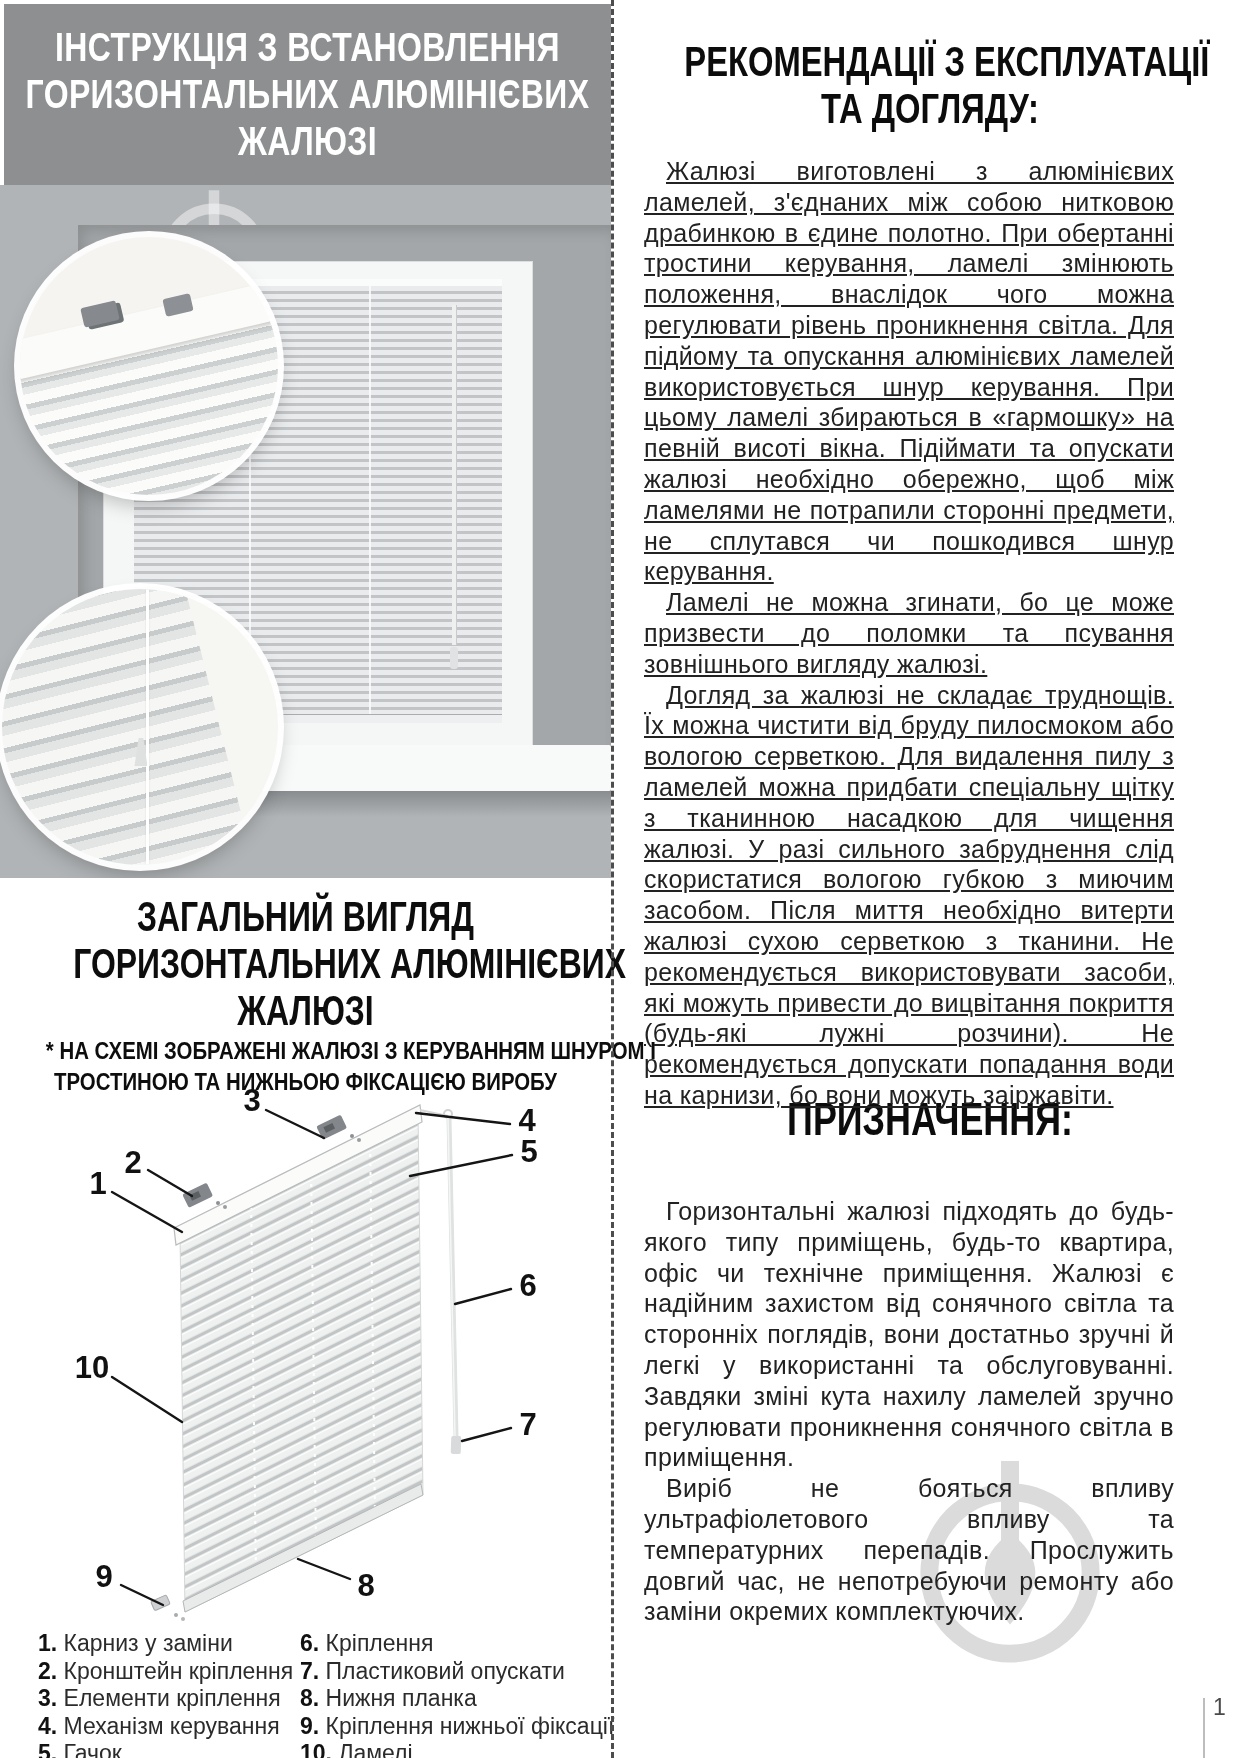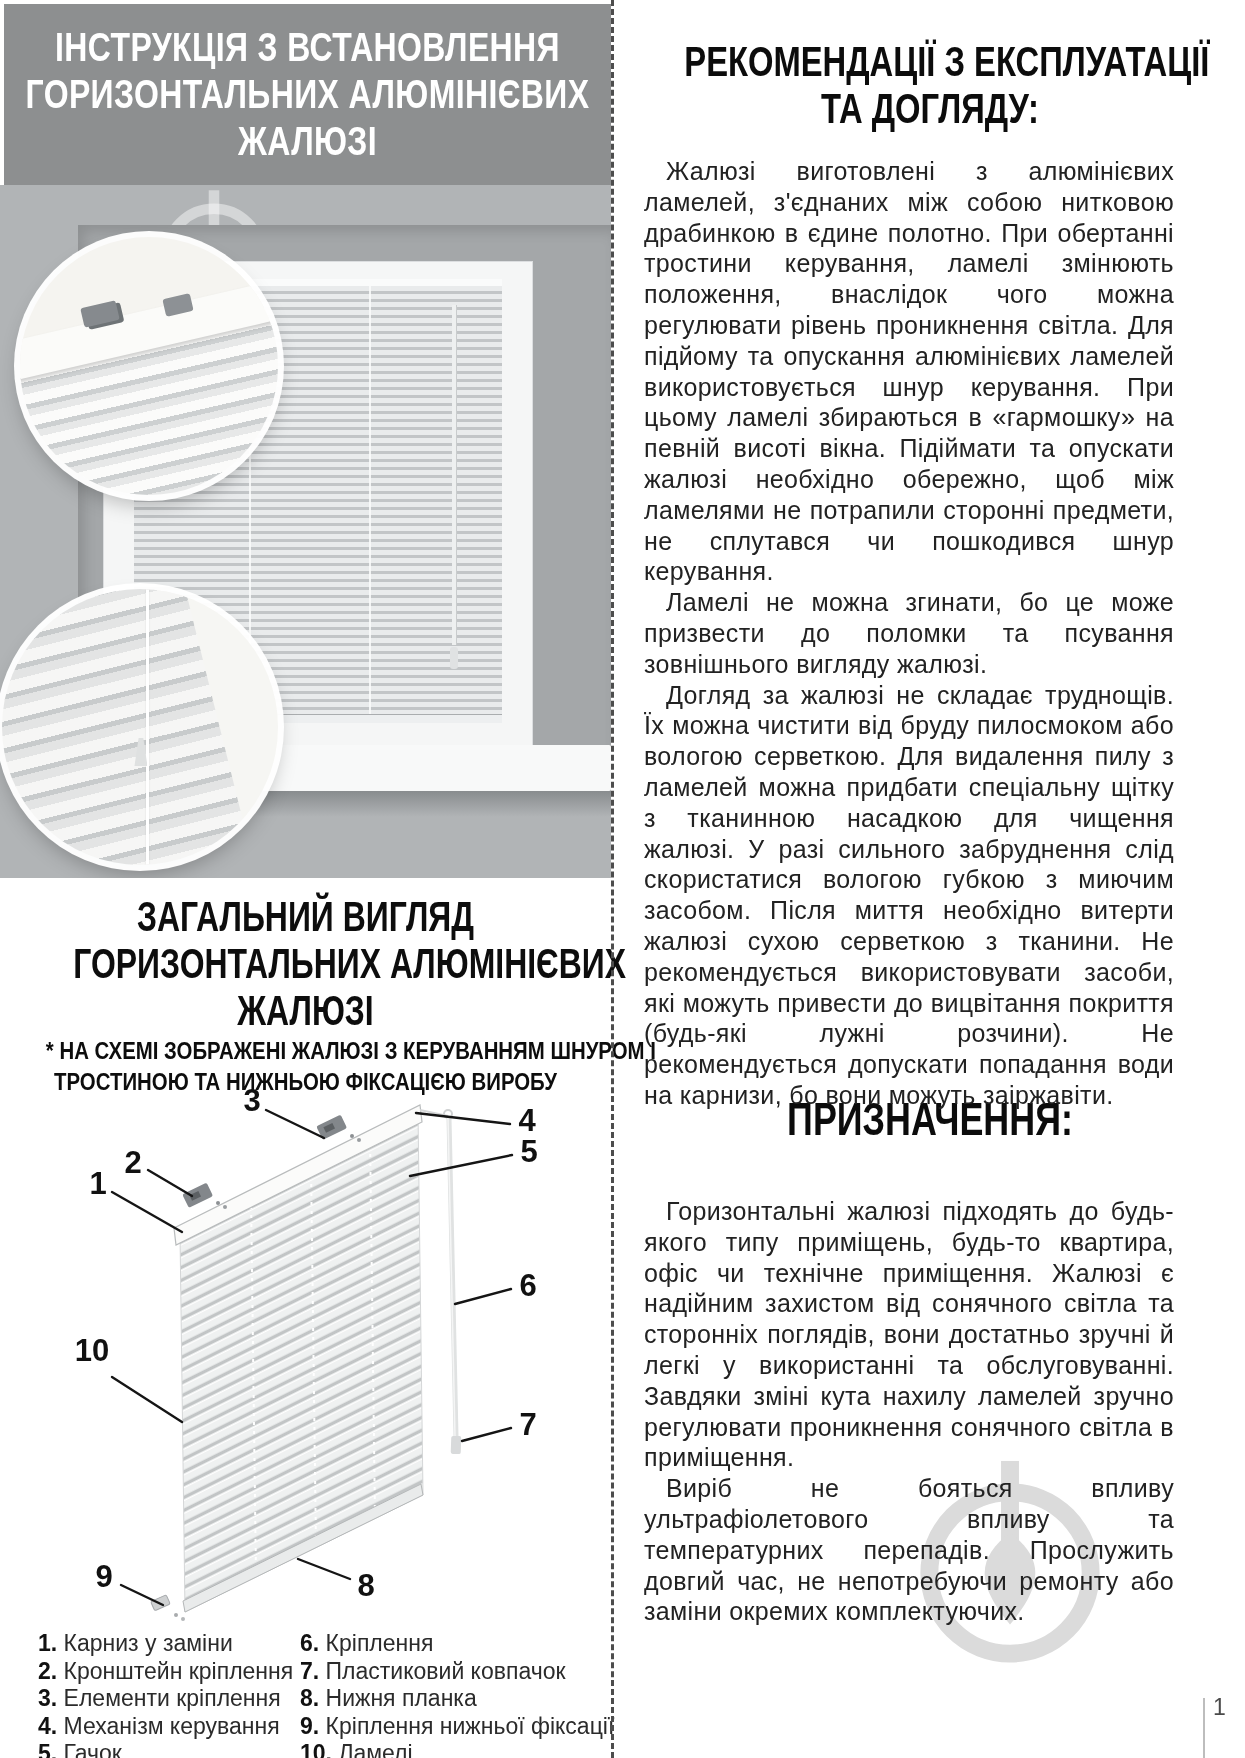--- a/index.html
+++ b/index.html
@@ -73,21 +73,21 @@
   
   .divider{position:absolute;left:611px;top:0;height:1758px;width:0;border-left:3px dashed #4d4d4d;z-index:5;}
 
   
   .care-title{position:absolute;left:615px;top:38px;width:630px;text-align:center;font-weight:700;
               font-size:42px;line-height:1.12;color:#0c0c0c;transform:scaleX(.78);}
   .care-title div{white-space:nowrap;}
   .rbody{position:absolute;left:644px;width:530px;font-size:25px;line-height:30.8px;text-align:justify;
          color:#222222;letter-spacing:.35px;z-index:1;}
   .rbody p{margin:0;text-indent:22px;}
-  .body1{top:156px;}
+  .body1{top:156px;text-decoration:underline;}
   .purpose-title{position:absolute;left:615px;top:1094px;width:630px;text-align:center;font-weight:700;
                  font-size:46px;line-height:1.1;color:#0c0c0c;transform:scaleX(.78);white-space:nowrap;}
   .body2{top:1196px;}
 
   .pagenum-rule{position:absolute;left:1203px;top:1698px;width:2px;height:60px;background:#bdbdbd;}
   .pagenum{position:absolute;left:1213px;top:1694px;font-size:23px;color:#4a4a4a;}
 </style>
 </head>
 <body>
 
@@ -200,34 +200,34 @@
     </svg>
     <div class="co-num" style="left:98px;top:104px">1</div>
     <div class="co-num" style="left:133px;top:83px">2</div>
     <div class="co-num" style="left:252px;top:21px">3</div>
     <div class="co-num" style="left:527px;top:41px">4</div>
     <div class="co-num" style="left:529px;top:72px">5</div>
     <div class="co-num" style="left:528px;top:206px">6</div>
     <div class="co-num" style="left:528px;top:345px">7</div>
     <div class="co-num" style="left:366px;top:506px">8</div>
     <div class="co-num" style="left:104px;top:497px">9</div>
-    <div class="co-num" style="left:92px;top:271px">10</div>
+    <div class="co-num" style="left:92px;top:288px">10</div>
   </div>
 
   <div class="legend">
     <div class="lcol lcol1">
       <div class="lrow"><span class="lnum">1.</span> <span>Карниз у заміни</span></div>
       <div class="lrow"><span class="lnum">2.</span> <span>Кронштейн кріплення</span></div>
       <div class="lrow"><span class="lnum">3.</span> <span>Елементи кріплення</span></div>
       <div class="lrow"><span class="lnum">4.</span> <span>Механізм керування</span></div>
       <div class="lrow"><span class="lnum">5.</span> <span>Гачок</span></div>
     </div>
     <div class="lcol lcol2">
       <div class="lrow"><span class="lnum">6.</span> <span>Кріплення</span></div>
-      <div class="lrow"><span class="lnum">7.</span> <span>Пластиковий ковпачок</span></div>
+      <div class="lrow"><span class="lnum">7.</span> <span>Пластиковий опускати</span></div>
       <div class="lrow"><span class="lnum">8.</span> <span>Нижня планка</span></div>
       <div class="lrow"><span class="lnum">9.</span> <span>Кріплення нижньої фіксації</span></div>
       <div class="lrow"><span class="lnum">10.</span> <span>Ламелі</span></div>
     </div>
   </div>
 
   <div class="divider"></div>
 
   <div class="wm wm-right">
     <svg viewBox="0 0 100 100">

